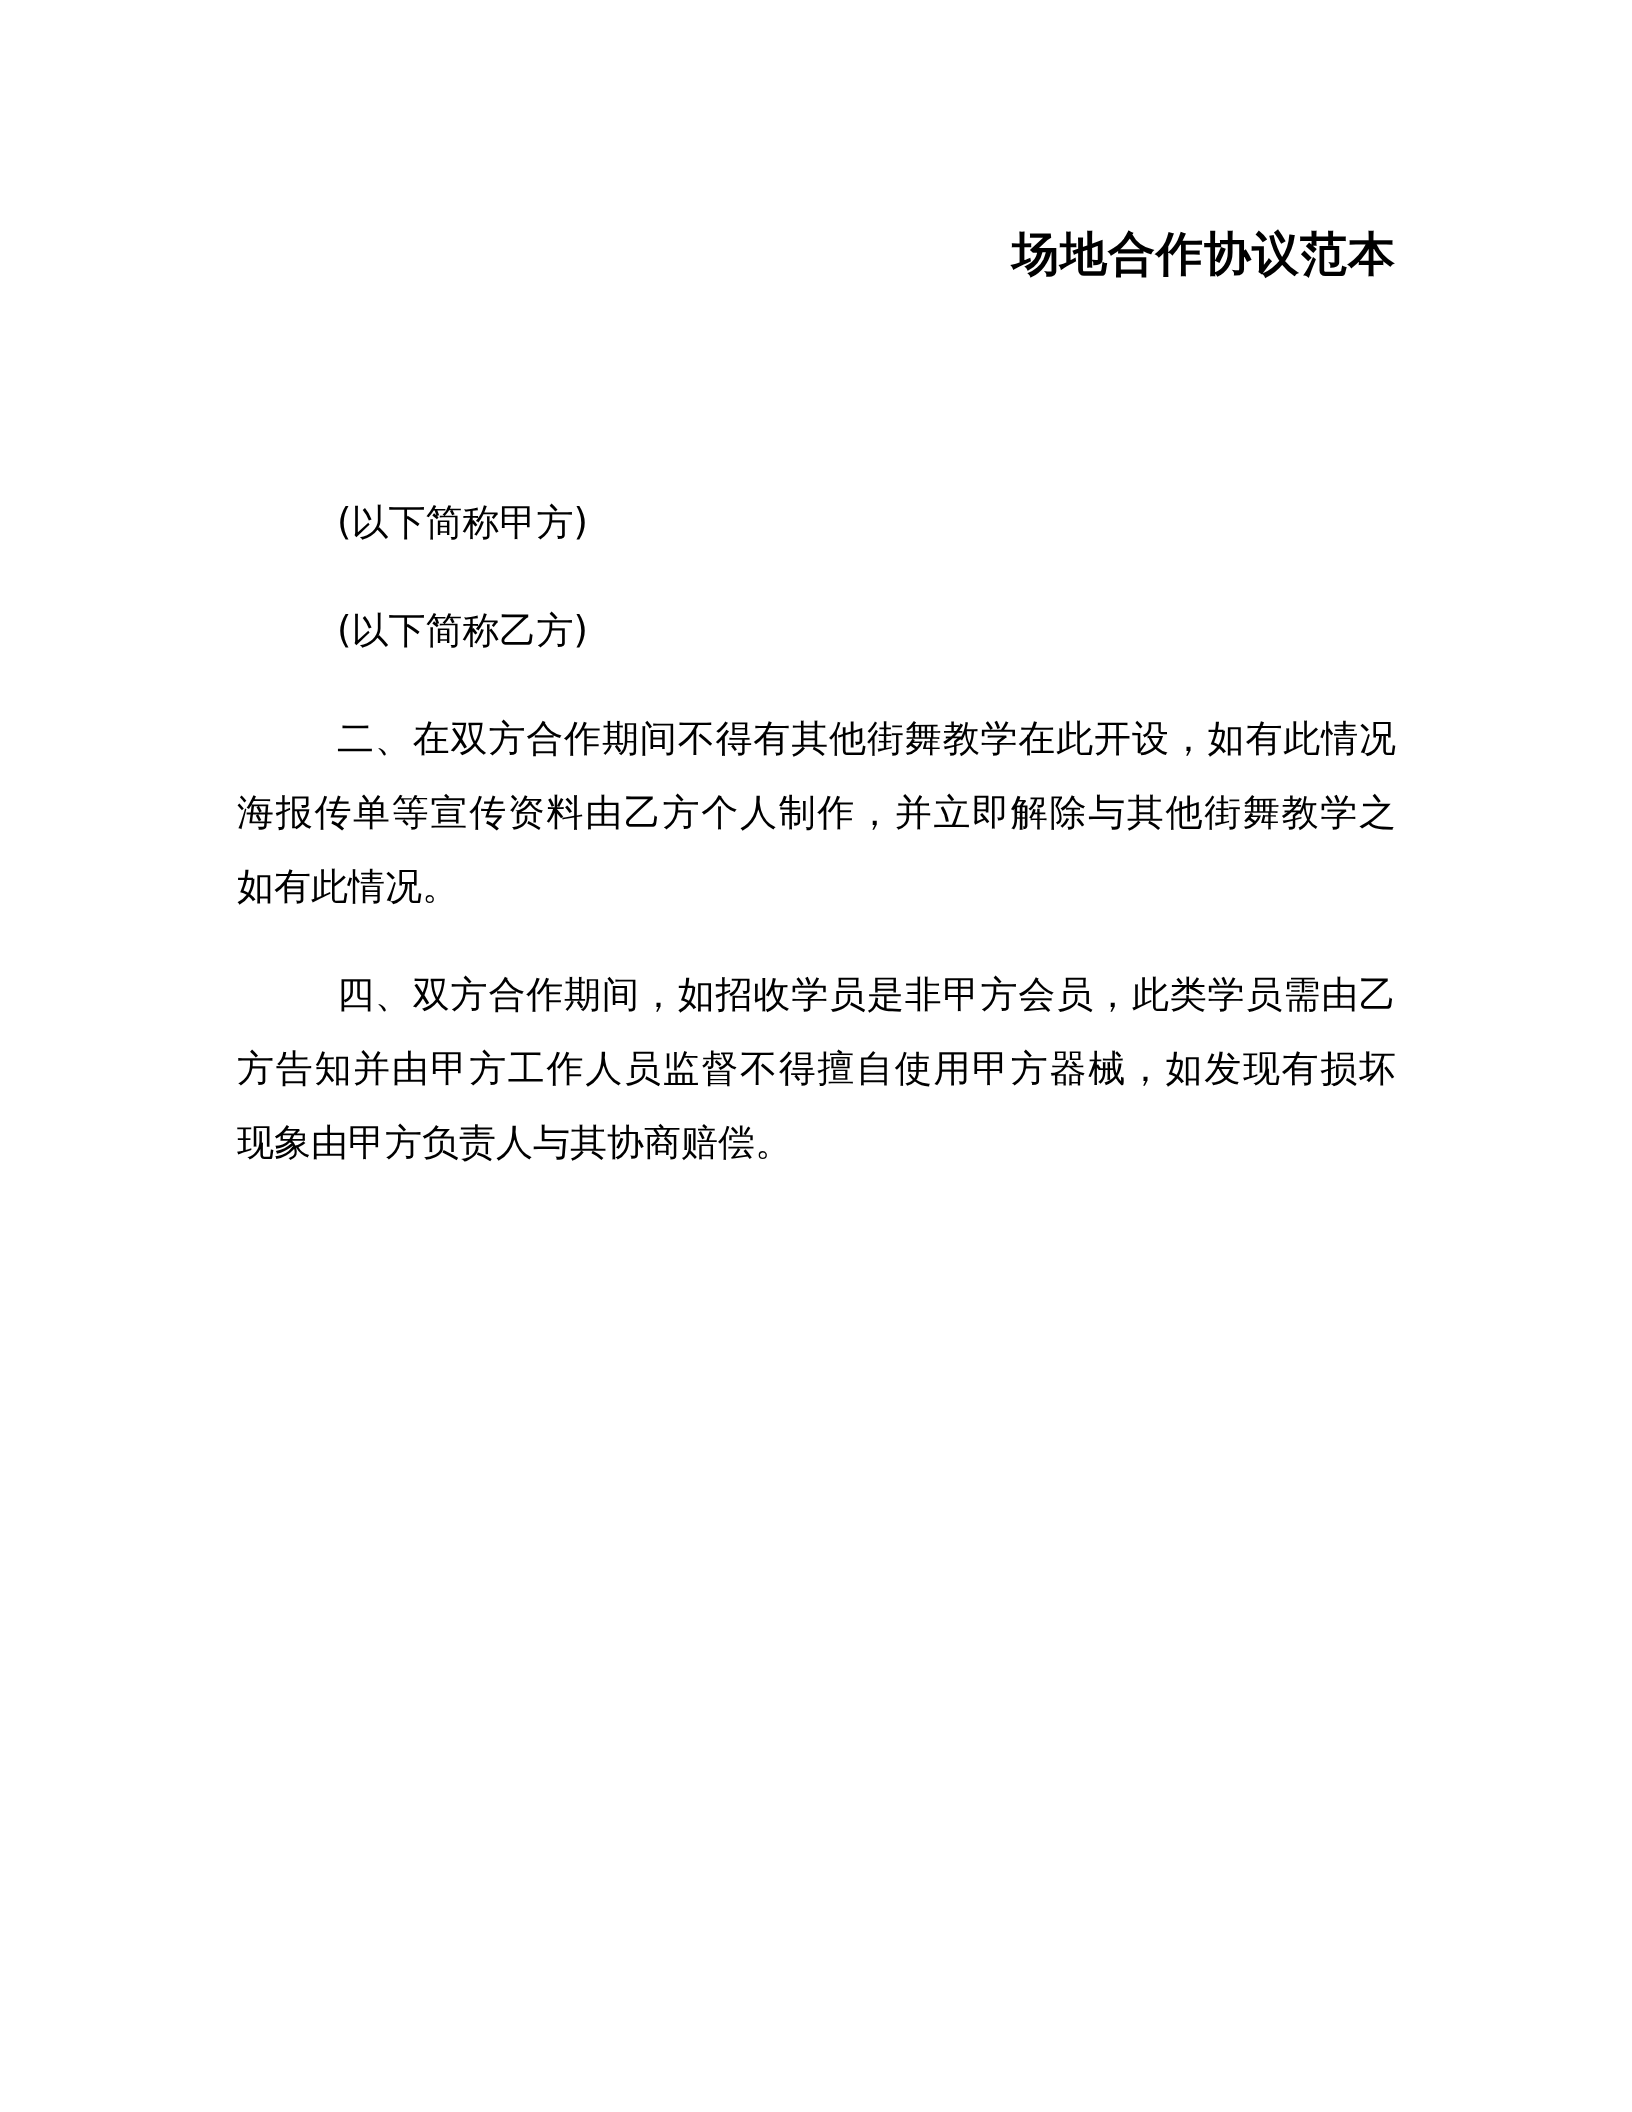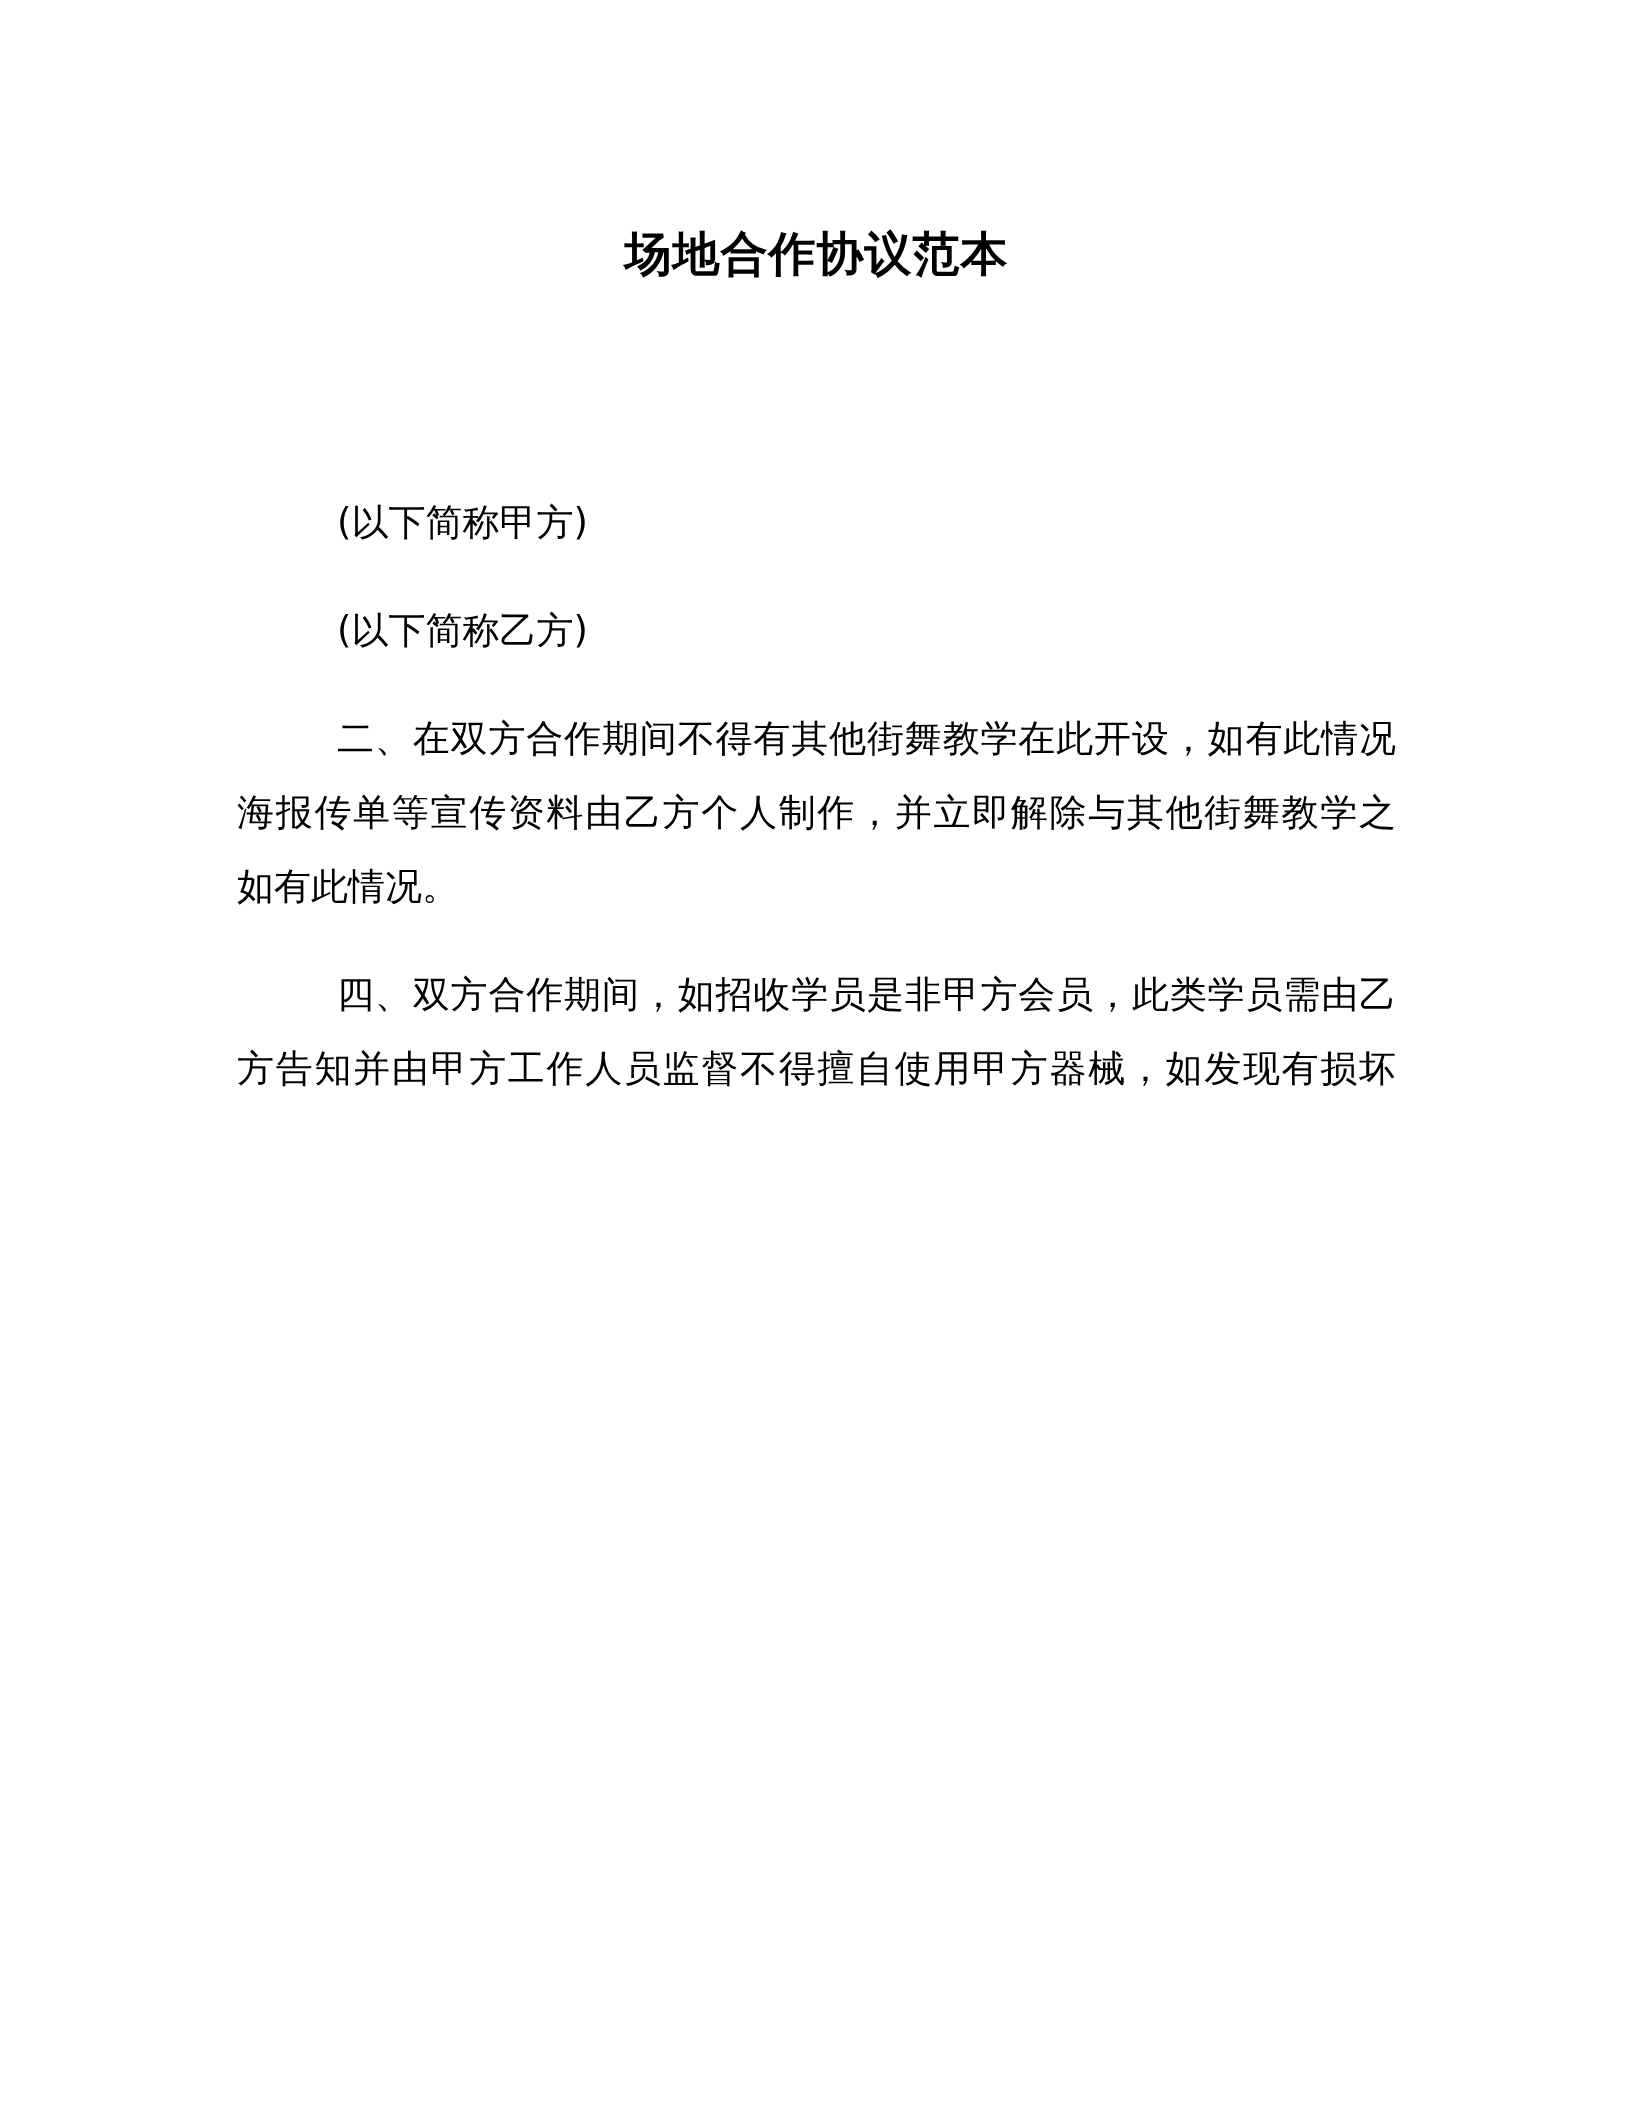--- a/index.html
+++ b/index.html
@@ -19,21 +19,21 @@
     height: 2112px;
     padding: 0 236px 0 237px;
     overflow: hidden;
     background: #ffffff;
   }
   .doc-title {
     margin: 226px 0 204px 0;
     font-size: 47px;
     line-height: 56px;
     font-weight: bold;
-    text-align: center;
+    text-align: right;
     letter-spacing: 1px;
   }
   .para {
     margin: 0 0 34px 0;
     font-size: 37px;
     line-height: 74px;
   }
   .line {
     text-align: justify;
     text-align-last: justify;
@@ -59,15 +59,16 @@
         <div class="line first last">(以下简称乙方)</div>
       </div>
       <div class="para">
         <div class="line first">二、在双方合作期间不得有其他街舞教学在此开设，如有此情况</div>
         <div class="line">海报传单等宣传资料由乙方个人制作，并立即解除与其他街舞教学之</div>
         <div class="line last">如有此情况。</div>
       </div>
       <div class="para">
         <div class="line first">四、双方合作期间，如招收学员是非甲方会员，此类学员需由乙</div>
         <div class="line">方告知并由甲方工作人员监督不得擅自使用甲方器械，如发现有损坏</div>
+        <div class="line last">现象由甲方负责人与其协商赔偿。</div>
       </div>
     </div>
 </div>
 
 </body></html>

